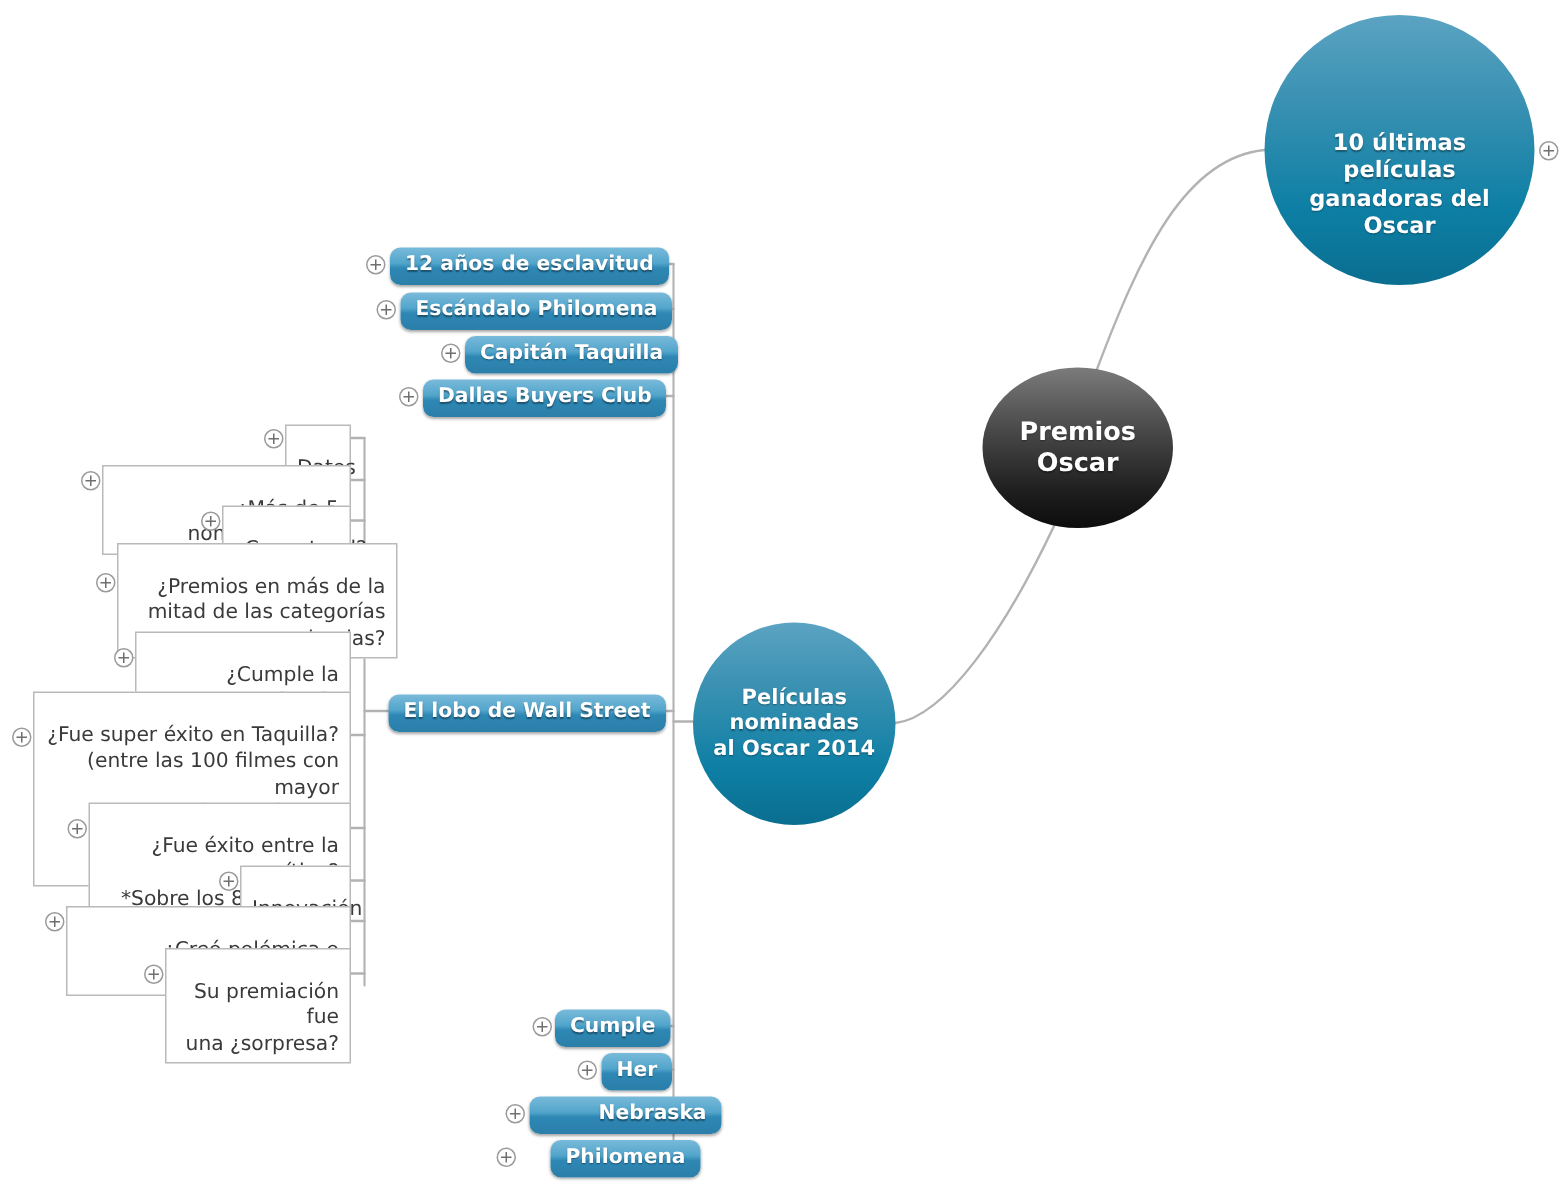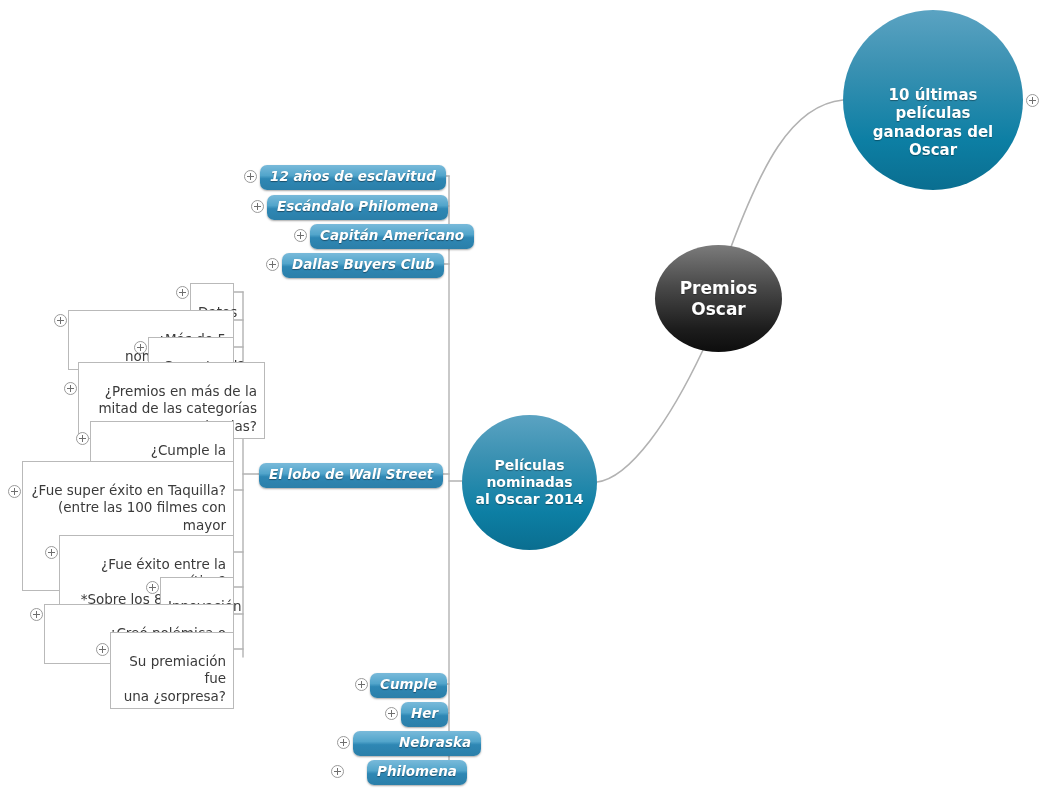--- a/index.html
+++ b/index.html
@@ -57,21 +57,20 @@
     background: linear-gradient(180deg, #79bada 0%, #52a5cb 42%, #2e87b4 55%, #2b7fa9 100%);
     color: #ffffff;
     font-weight: bold;
     font-size: 13.5px;
     padding: 4px 10px 5px 10px;
     white-space: nowrap;
     box-sizing: border-box;
     text-shadow: 0 1px 1px rgba(0,0,0,.4);
     box-shadow: 0 1px 2px rgba(0,0,0,.35);
     line-height: 1.15;
-    font-style: italic;
   }
 
   
   .wbox {
     position: absolute;
     background: #ffffff;
     border: 1px solid #b9b9b9;
     color: #3a3a3a;
     font-size: 13.5px;
     font-family: "DejaVu Sans", sans-serif;
@@ -169,21 +168,21 @@
     <span style="white-space: pre-line;">12 años de esclavitud</span>
   </div>
   <div class="plus" style="left:244px; top:170px;"></div>
 
   <div class="badge" style="left:267px; top:195px;">
     <span style="white-space: pre-line;">Escándalo Philomena</span>
   </div>
   <div class="plus" style="left:251px; top:200px;"></div>
 
   <div class="badge" style="left:310px; top:224px;">
-    <span style="white-space: pre-line;">Capitán Americano</span>
+    <span style="white-space: pre-line;">Capitán Taquilla</span>
   </div>
   <div class="plus" style="left:294px; top:229px;"></div>
 
   <div class="badge" style="left:282px; top:253px;">
     <span style="white-space: pre-line;">Dallas Buyers Club</span>
   </div>
   <div class="plus" style="left:266px; top:258px;"></div>
 
   <div class="badge" style="left:259px; top:463px;">
     <span style="white-space: pre-line;">El lobo de Wall Street</span>

